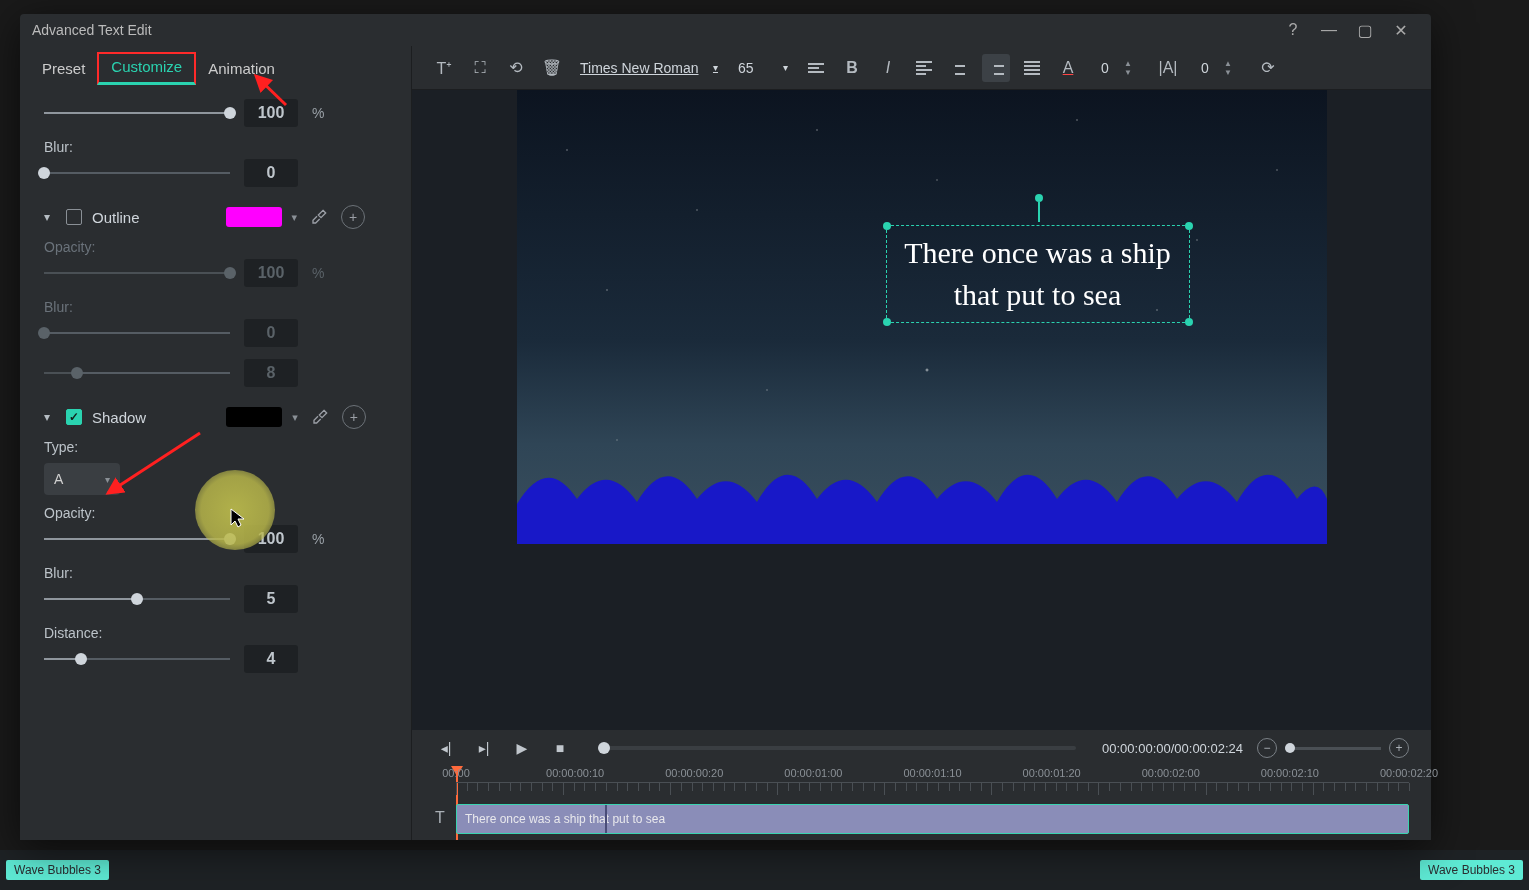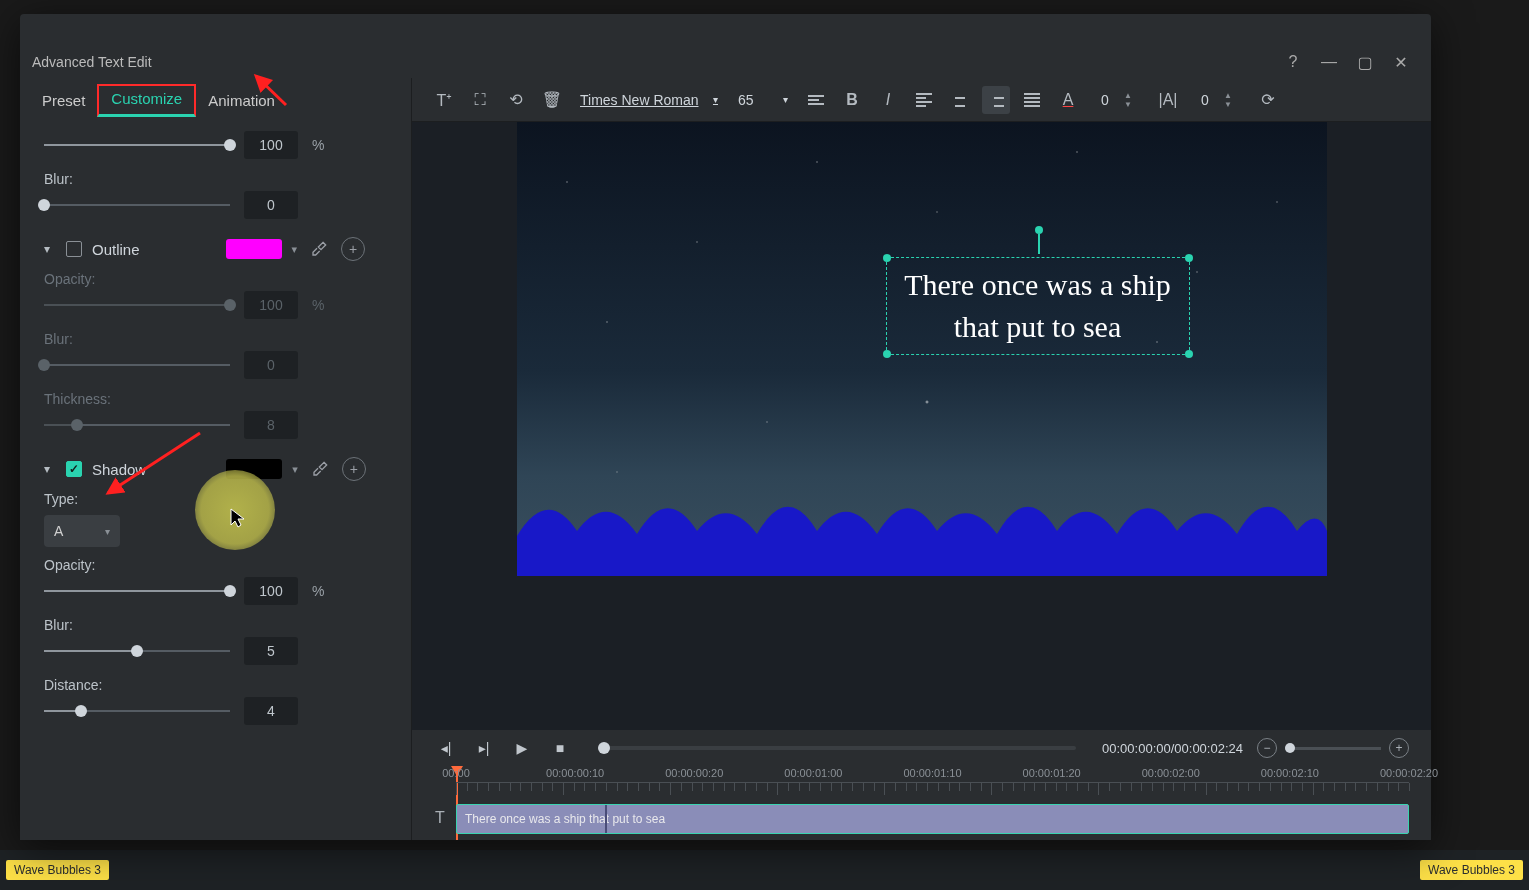--- a/index.html
+++ b/index.html
@@ -1,19 +1,19 @@
 <!DOCTYPE html>
 <html><head>
 <meta charset="utf-8">
 <style>
 * { box-sizing: border-box; margin: 0; padding: 0; font-family: -apple-system, BlinkMacSystemFont, "Segoe UI", sans-serif; }
 body { background: #1a1a1a; color: #d0d0d0; width: 1529px; height: 890px; overflow: hidden; position: relative; }
 
 .modal { position: absolute; left: 20px; top: 14px; right: 98px; bottom: 50px; background: #2a2d30; border-radius: 4px; display: flex; flex-direction: column; box-shadow: 0 8px 40px rgba(0,0,0,.6); }
-.titlebar { height: 32px; display: flex; align-items: center; padding: 8px 12px; color: #bbb; font-size: 14px; margin-top: 32px; }
+.titlebar { height: 32px; display: flex; align-items: center; padding: 8px 12px; color: #bbb; font-size: 14px; }
 .titlebar .spacer { flex: 1; }
 .titlebar .tbtn { width: 36px; height: 24px; display: flex; align-items: center; justify-content: center; color: #aaa; cursor: pointer; font-size: 16px; }
 
 .body { flex: 1; display: flex; min-height: 0; }
 
 
 .left { width: 392px; background: #2a2d30; display: flex; flex-direction: column; border-right: 1px solid #1c1e20; }
 .tabs { display: flex; padding: 6px 18px 0 18px; gap: 8px; }
 .tab { padding: 8px 4px; color: #ccc; font-size: 15px; cursor: pointer; }
 .tab.active { color: #2ad3b0; border: 2px solid #ff2a2a; padding: 4px 12px; border-bottom: 3px solid #2ad3b0; }
@@ -29,21 +29,21 @@
 .label { color: #bcc3c9; font-size: 14px; margin-top: 10px; }
 .label.dim { color: #6a727a; }
 
 .slider-wrap { display: flex; align-items: center; gap: 14px; margin: 4px 0 12px 0; }
 .slider { position: relative; width: 186px; height: 16px; }
 .slider .track { position: absolute; top: 7px; left: 0; right: 0; height: 2px; background: #555c63; }
 .slider .fill { position: absolute; top: 7px; left: 0; height: 2px; background: #8f969d; }
 .slider .fill.dim { background: #4a5055; }
 .slider .knob { position: absolute; top: 2px; width: 12px; height: 12px; border-radius: 50%; background: #cfd5db; transform: translateX(-50%); }
 .slider .knob.dim { background: #5a6268; }
-.valbox { width: 54px; height: 28px; background: #1e2124; display: flex; align-items: center; justify-content: center; font-size: 14px; color: #bfc6cc; border-radius: 3px;}
+.valbox { width: 54px; height: 28px; background: #1e2124; display: flex; align-items: center; justify-content: center; font-size: 16px; color: #bfc6cc; border-radius: 3px; font-weight: bold;}
 .valbox.dim { color: #5a6268; }
 .unit { color: #9aa1a7; font-size: 14px; width: 20px; }
 .unit.dim { color: #5a6268; }
 
 .section { display: flex; align-items: center; gap: 10px; margin: 18px 0 6px 0; }
 .caret { color: #b5bcc2; font-size: 12px; width: 12px; cursor: pointer; }
 .cbox { width: 16px; height: 16px; border: 1.5px solid #8a9096; border-radius: 2px; display: flex; align-items: center; justify-content: center; cursor:pointer; }
 .cbox.checked { background: #2ad3b0; border-color:#2ad3b0; }
 .cbox.checked::after { content:"✓"; color:#12201b; font-size:12px; font-weight:bold; }
 .secname { color: #cfd5db; font-size: 15px; }
@@ -115,21 +115,21 @@
 .clip .split { position:absolute; left:148px; top:0; bottom:0; width:2px; background:#4a4d78;}
 
 .footer { height:58px; display:flex; align-items:center; padding:0 22px; border-top:1px solid #1c1e20; gap:14px;}
 .btn { height:36px; padding:0 26px; border-radius:18px; display:flex; align-items:center; justify-content:center; font-size:15px; cursor:pointer; font-weight:500;}
 .btn.save { border:1.5px solid #2ad3b0; color:#2ad3b0; }
 .btn.ok { background:#2ad3b0; color:#0e1e19; min-width:110px;}
 .btn.cancel { border:1.5px solid #7a8086; color:#cfd5db; min-width:110px;}
 .footer .sp { flex:1; }
 
 .behind-bottom { position:absolute; left:0; right:0; bottom:0; height:40px; background:#1e2225; display:flex; align-items:center; padding:0 6px; gap:8px; z-index:-1;}
-.behind-clip { background:#fde047; color:#2a2d30; font-size:12px; padding:3px 8px; border-radius:2px;}
+.behind-clip { background:#5eead4; color:#2a2d30; font-size:12px; padding:3px 8px; border-radius:2px;}
 
 .ic-align{display:inline-flex;flex-direction:column;gap:2px;width:16px;}
 .ic-align span{height:2px;background:currentColor;display:block;}
 </style>
 </head>
 <body>
 
 <div class="behind-bottom">
   <div class="behind-clip">Wave Bubbles 3</div>
   <div style="flex:1"></div>
@@ -201,21 +201,20 @@
         </div>
         <div class="label dim">Blur:</div>
         <div class="slider-wrap">
           <div class="slider">
             <div class="track"></div>
               <div class="fill dim" style="width:0%"></div>
               <div class="knob dim" style="left:0%"></div>
           </div>
           <div class="valbox dim">0</div>
         </div>
-        <div class="label dim">Thickness:</div>
         <div class="slider-wrap">
           <div class="slider">
             <div class="track"></div>
               <div class="fill dim" style="width:18%"></div>
               <div class="knob dim" style="left:18%"></div>
           </div>
           <div class="valbox dim">8</div>
         </div>
 
         <div class="section">

